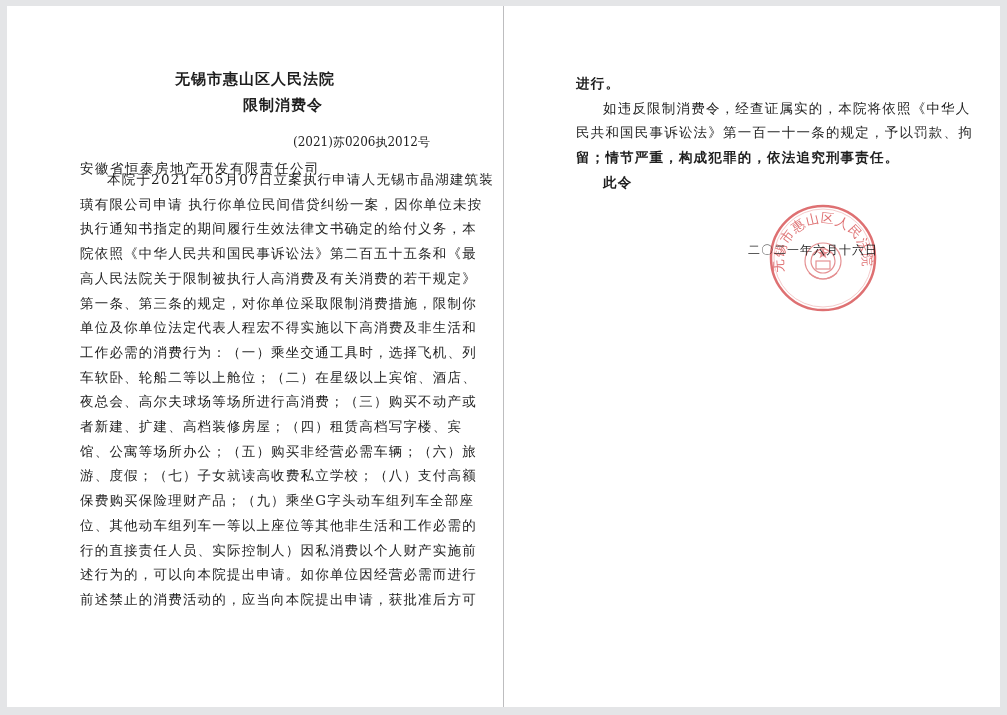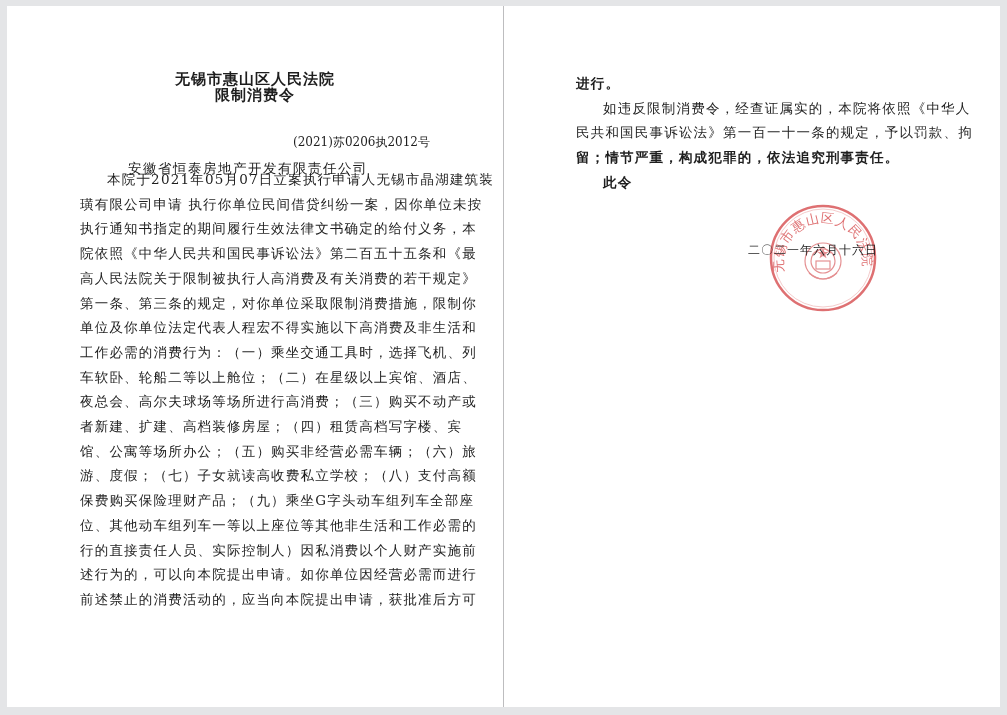--- a/index.html
+++ b/index.html
@@ -10,23 +10,23 @@
       font-family: "DejaVu Serif", "Liberation Serif", serif;
       color: #1e1e1e;
     }
     .viewer { position: absolute; left: 7px; top: 6px; width: 993px; height: 571px; background: #f9a8d4; }
     .page { position: absolute; top: 0; height: 701px; background: #fff; }
     .page-left { left: 0; width: 496px; }
     .page-right { left: 497px; width: 496px; }
     .divider { position: absolute; left: 496px; top: 0; width: 1px; height: 701px; background: #bdbdbf; }
     .title { position: absolute; left: 0; width: 496px; text-align: center; font-weight: bold; font-size: 15px; letter-spacing: 1px; }
     .t1 { top: 64px; }
-    .t2 { top: 80px; }
+    .t2 { top: 90px; margin-left: 28px; }
     .docno { position: absolute; right: 73px; top: 128px; font-size: 12px; }
-    .addressee { position: absolute; left: 73px; top: 154px; font-size: 13.5px; letter-spacing: 1.5px; margin-left: 48px; }
+    .addressee { position: absolute; left: 73px; top: 154px; font-size: 13.5px; letter-spacing: 1.5px; }
     .body-text { position: absolute; left: 73px; width: 352px; font-size: 13.5px; line-height: 24.7px; letter-spacing: 1.2px; text-align: justify; }
     .body-left { top: 161px; }
     .line { display: block; white-space: nowrap; text-align-last: justify; text-align: justify; }
     .line.last { text-align-last: left; font-weight: bold; }
     .indent { padding-left: 27px; }
     .body-right { left: 72px; top: 65px; width: 352px; }
     .date { position: absolute; left: 244px; top: 236px; font-size: 12px; font-family: "DejaVu Sans", sans-serif; letter-spacing: 1px; z-index: 2; }
     .seal { position: absolute; left: 264px; top: 197px; width: 110px; height: 110px; z-index: 1; opacity: 0.85; }
   </style>
 </head>

